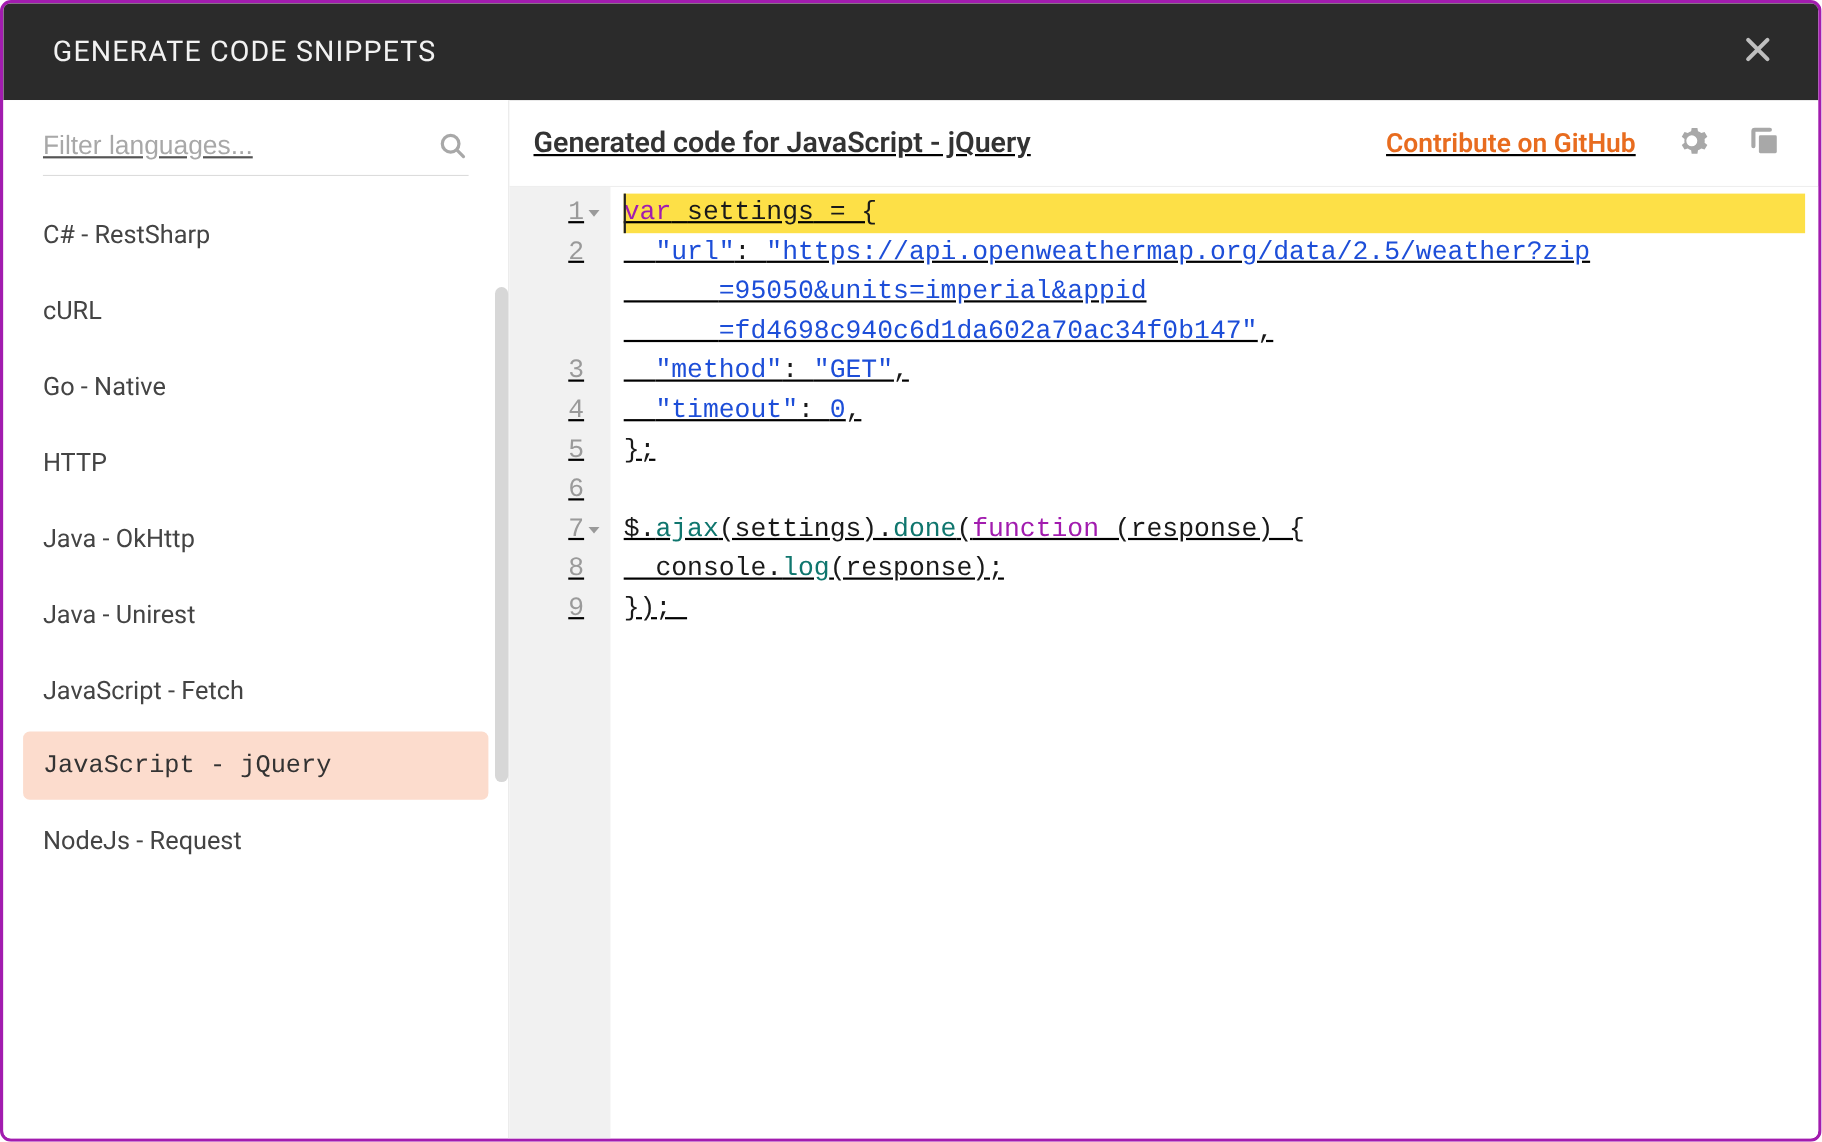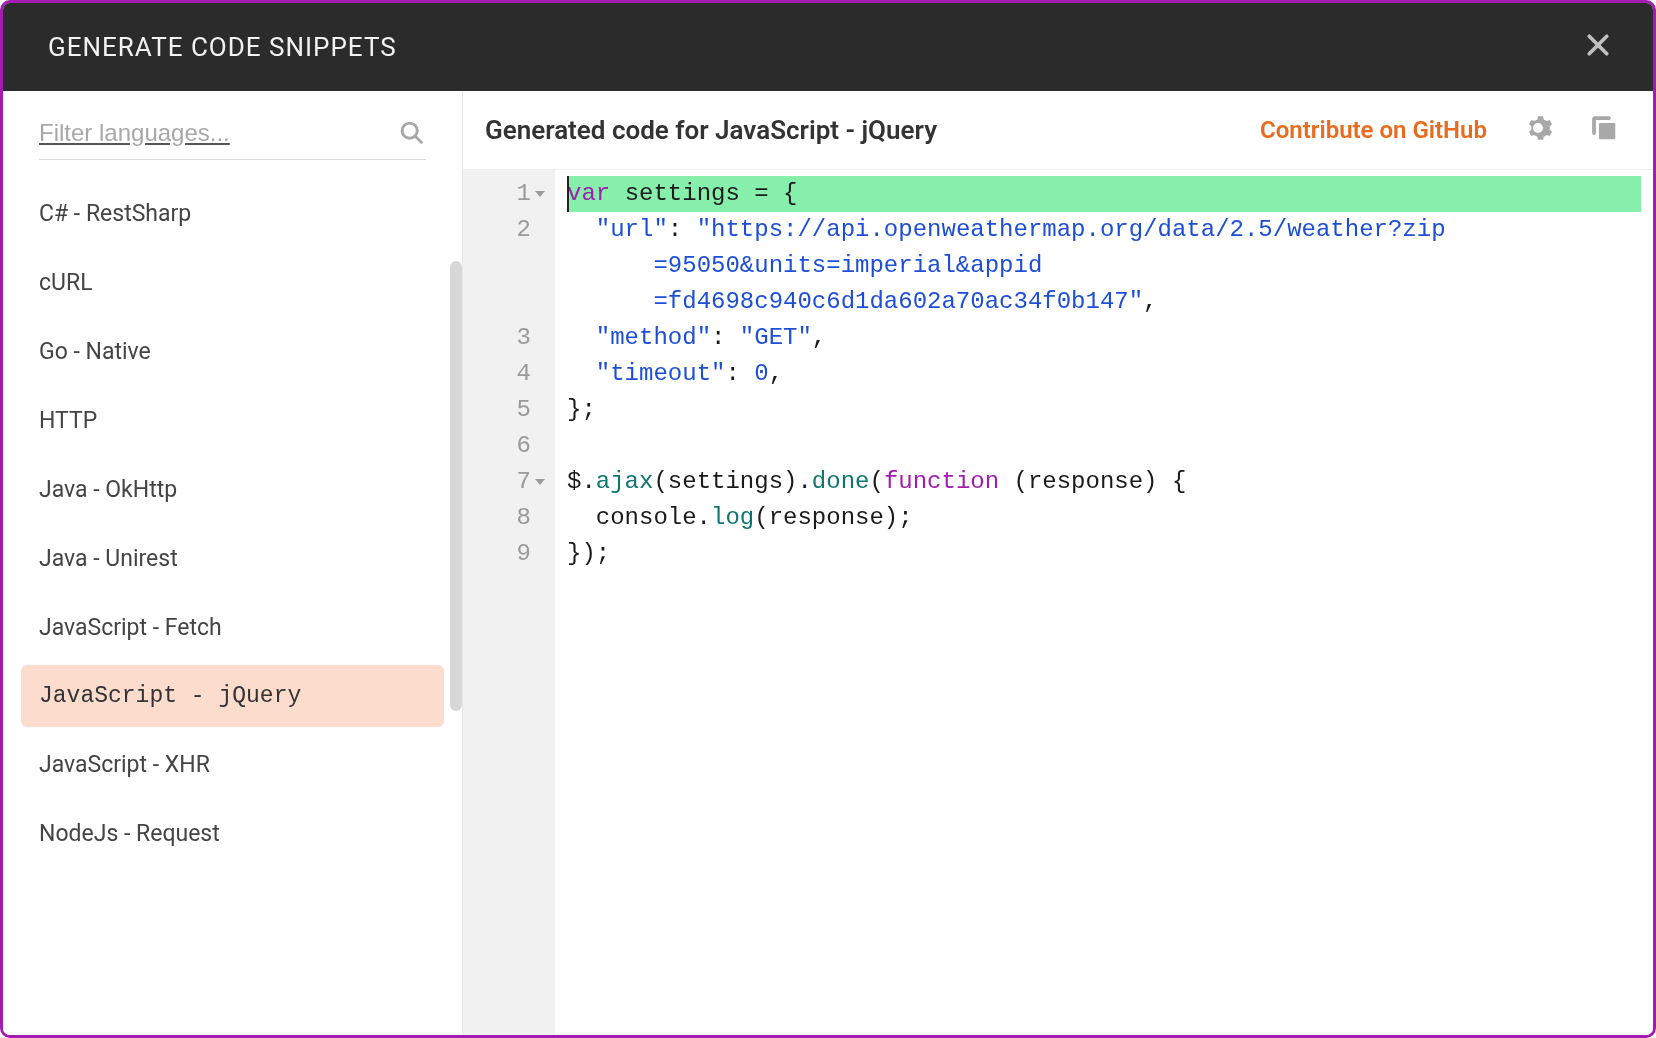--- a/index.html
+++ b/index.html
@@ -115,20 +115,21 @@
     background: #d7d7d7;
     border-radius: 6px;
   }
 
   
   .main {
     flex: 1;
     display: flex;
     flex-direction: column;
     min-width: 0;
+    text-decoration: underline;
   }
   .main-header {
     display: flex;
     align-items: center;
     padding: 22px 34px 22px 22px;
     gap: 18px;
     border-bottom: 1px solid #eee;
   }
   .main-title {
     font-size: 26px;
@@ -194,21 +195,21 @@
     flex: 1;
     white-space: pre;
     color: #1a1a1a;
   }
   .code-line {
     height: 36px;
     display: flex;
     align-items: center;
   }
   .code-line.first-highlight {
-    background: #86efac;
+    background: #fde047;
     position: relative;
   }
   .code-line.first-highlight::before {
     content: "";
     position: absolute;
     left: 0; top: 0; bottom: 0;
     width: 2px;
     background: #222;
   }
   .tok-kw { color: #a21caf; }
@@ -252,21 +253,20 @@
       </div>
       <div class="lang-list" id="lang-list">
           <div class="lang-item">C# - RestSharp</div>
           <div class="lang-item">cURL</div>
           <div class="lang-item">Go - Native</div>
           <div class="lang-item">HTTP</div>
           <div class="lang-item">Java - OkHttp</div>
           <div class="lang-item">Java - Unirest</div>
           <div class="lang-item">JavaScript - Fetch</div>
           <div class="lang-item selected">JavaScript - jQuery</div>
-          <div class="lang-item">JavaScript - XHR</div>
           <div class="lang-item">NodeJs - Request</div>
         </div>
       <div class="sidebar-scrollbar"></div>
     </div>
 
     <div class="main">
       <div class="main-header">
         <div class="main-title">Generated code for JavaScript - jQuery</div>
         <div class="contribute-link">Contribute on GitHub</div>
         <div class="icon-btn">

